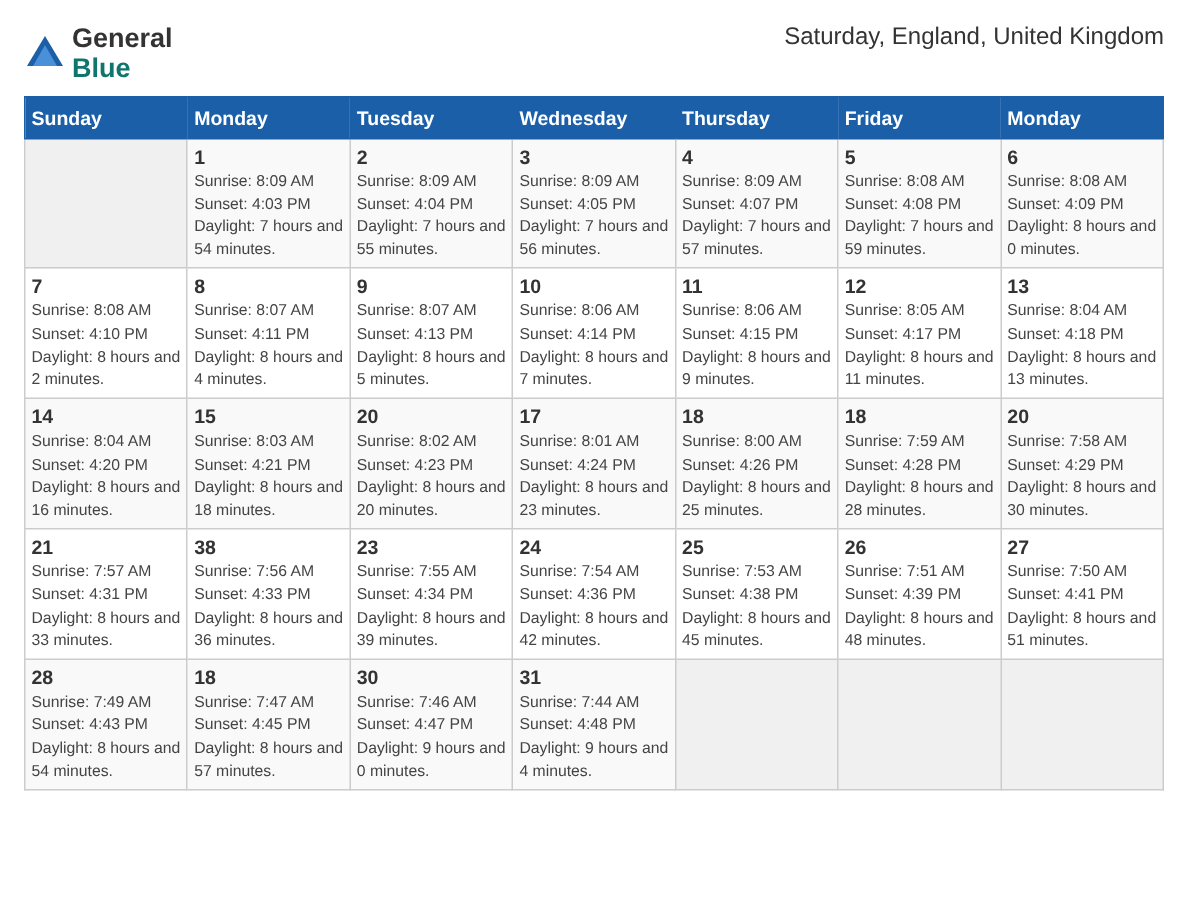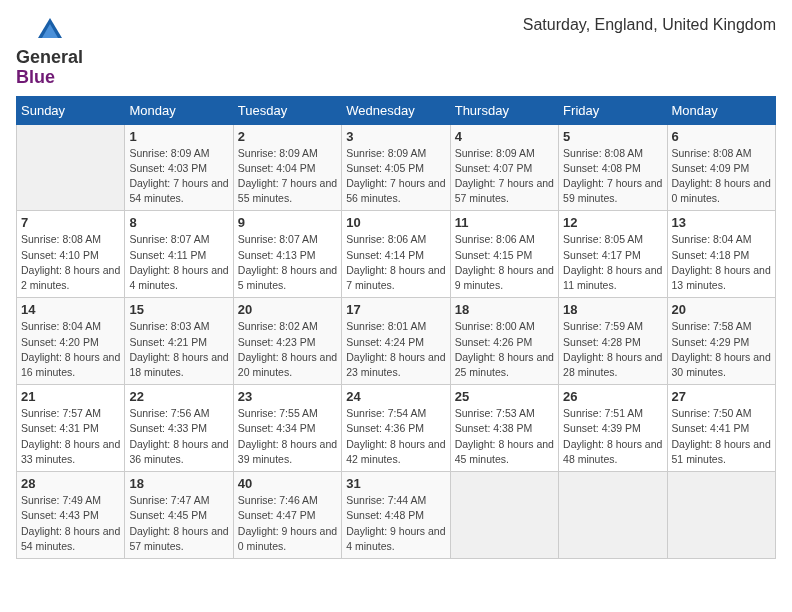--- a/index.html
+++ b/index.html
@@ -13,36 +13,35 @@
     .header {
       display: flex;
       justify-content: space-between;
       align-items: flex-start;
       margin-bottom: 8px;
     }
     .logo {
       display: flex;
       align-items: center;
       gap: 4px;
-      flex-direction: column;
     }
     .logo-text {
       display: flex;
       flex-direction: column;
       line-height: 1.1;
     }
     .logo-general {
       font-size: 18px;
       font-weight: bold;
       color: #333;
     }
     .logo-blue {
       font-size: 18px;
       font-weight: bold;
-      color: #701a75;
+      color: #0f766e;
     }
     .logo-icon {
       width: 28px;
       height: 28px;
     }
     .title-block {
       text-align: right;
     }
     .calendar-title {
       font-size: 32px;
@@ -58,21 +57,21 @@
       width: 100%;
       border-collapse: collapse;
       font-size: 11px;
     }
     thead tr th {
       background-color: #1a5fa8;
       color: #fff;
       padding: 6px 4px;
       text-align: left;
       font-size: 13px;
-      font-weight: normal;
+      font-weight: bold;
       border: 1px solid #1a5fa8;
     }
     tbody tr td {
       vertical-align: top;
       padding: 4px;
       border: 1px solid #ccc;
       min-height: 80px;
       width: 14.28%;
     }
     .day-number {
@@ -215,21 +214,21 @@
           <span class="day-number">20</span>
           <div class="day-info">Sunrise: 7:58 AM<br>Sunset: 4:29 PM<br>Daylight: 8 hours and 30 minutes.</div>
         </td>
       </tr>
       <tr>
         <td>
           <span class="day-number">21</span>
           <div class="day-info">Sunrise: 7:57 AM<br>Sunset: 4:31 PM<br>Daylight: 8 hours and 33 minutes.</div>
         </td>
         <td>
-          <span class="day-number">22</span>
+          <span class="day-number">38</span>
           <div class="day-info">Sunrise: 7:56 AM<br>Sunset: 4:33 PM<br>Daylight: 8 hours and 36 minutes.</div>
         </td>
         <td>
           <span class="day-number">23</span>
           <div class="day-info">Sunrise: 7:55 AM<br>Sunset: 4:34 PM<br>Daylight: 8 hours and 39 minutes.</div>
         </td>
         <td>
           <span class="day-number">24</span>
           <div class="day-info">Sunrise: 7:54 AM<br>Sunset: 4:36 PM<br>Daylight: 8 hours and 42 minutes.</div>
         </td>
@@ -249,21 +248,21 @@
       <tr>
         <td>
           <span class="day-number">28</span>
           <div class="day-info">Sunrise: 7:49 AM<br>Sunset: 4:43 PM<br>Daylight: 8 hours and 54 minutes.</div>
         </td>
         <td>
           <span class="day-number">18</span>
           <div class="day-info">Sunrise: 7:47 AM<br>Sunset: 4:45 PM<br>Daylight: 8 hours and 57 minutes.</div>
         </td>
         <td>
-          <span class="day-number">40</span>
+          <span class="day-number">30</span>
           <div class="day-info">Sunrise: 7:46 AM<br>Sunset: 4:47 PM<br>Daylight: 9 hours and 0 minutes.</div>
         </td>
         <td>
           <span class="day-number">31</span>
           <div class="day-info">Sunrise: 7:44 AM<br>Sunset: 4:48 PM<br>Daylight: 9 hours and 4 minutes.</div>
         </td>
         <td class="empty-cell"></td>
         <td class="empty-cell"></td>
         <td class="empty-cell"></td>
       </tr>

